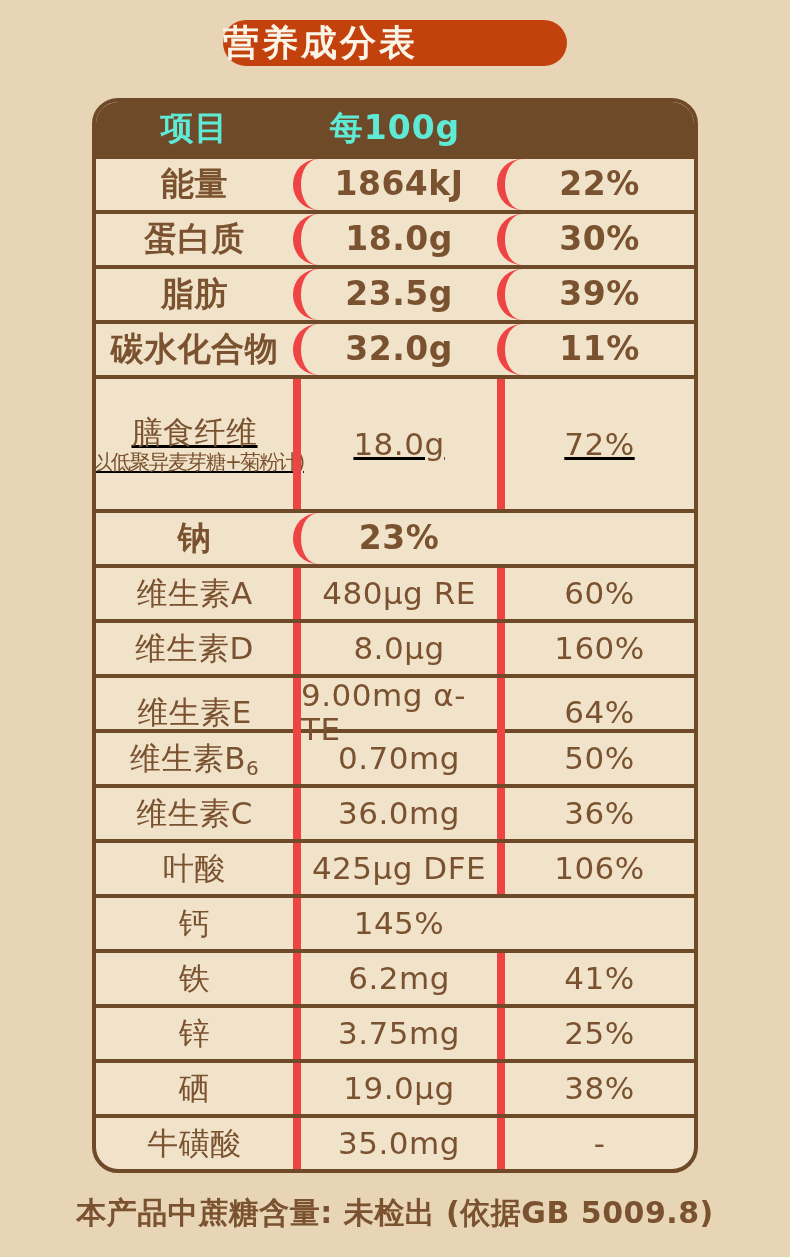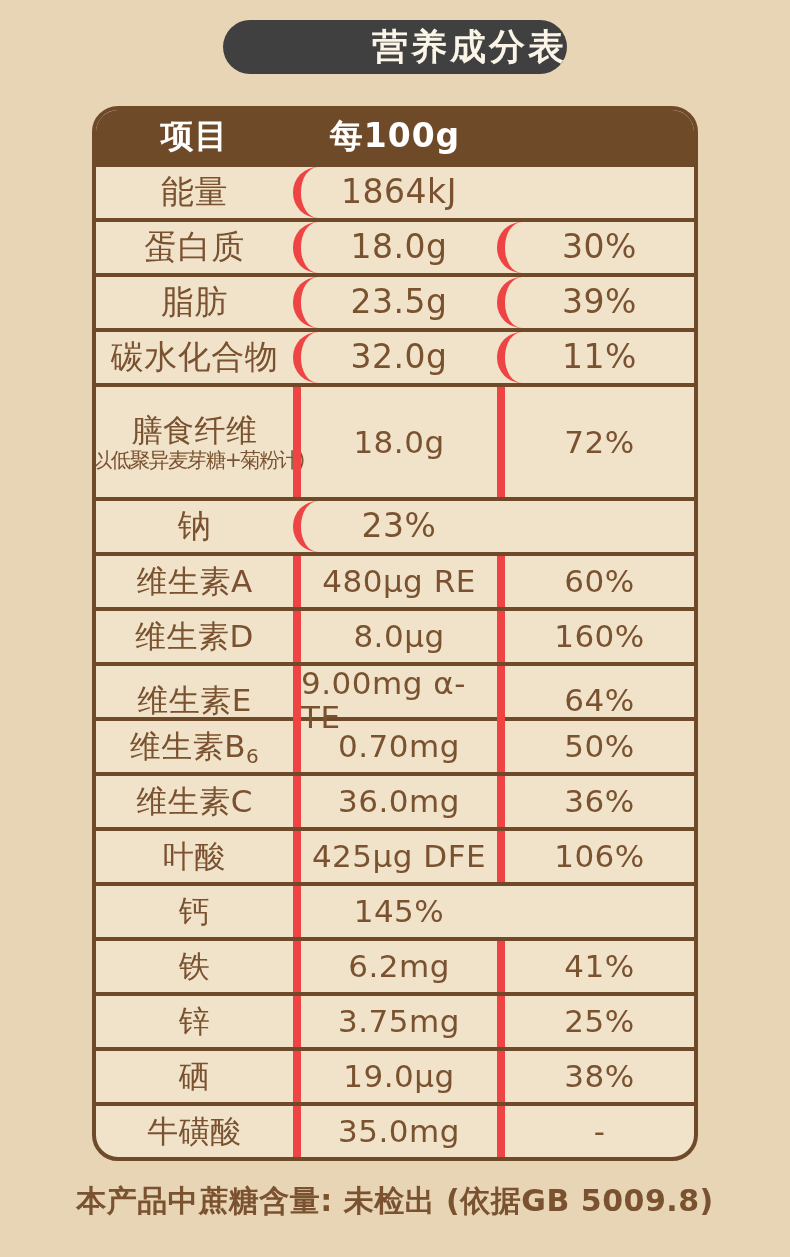--- a/index.html
+++ b/index.html
@@ -3,64 +3,64 @@
 <meta charset="utf-8">
 <style>
   * { margin:0; padding:0; box-sizing:border-box; }
   html,body { width:790px; height:1257px; }
   body {
     background:#e7d5b6;
     font-family:"DejaVu Sans", sans-serif;
     overflow:hidden;
   }
   .badge {
-    width:344px; height:54px;
+    width:344px; height:46px;
     margin:20px auto 0;
-    background:#404040;
+    background:#c2410c;
     border-radius:28px;
-    display:flex; align-items:center; justify-content:flex-end;
+    display:flex; align-items:center; justify-content:flex-start;
   }
   .badge span {
     color:#fbf5e8; font-size:36px; font-weight:700; letter-spacing:3px;
   }
   .table-wrap {
     width:606px;
     margin:32px auto 0;
     background:#f0e3ca;
     border:4px solid #6f4a29;
     border-radius:26px;
     overflow:hidden;
   }
   .thead {
     display:grid;
     grid-template-columns:197px 204px 197px;
     height:53px;
     background:#6f4a29;
   }
   .thead .hcell {
     display:flex; align-items:center; justify-content:center;
-    color:#ffffff; font-size:33px; font-weight:700; letter-spacing:1px;
+    color:#5eead4; font-size:33px; font-weight:700; letter-spacing:1px;
   }
   .row {
     display:grid;
     grid-template-columns:197px 204px 197px;
     height:55px;
     border-top:4px solid #6f4a29;
   }
-  .row.tall { height:114px; }
+  .row.tall { height:134px;text-decoration:underline; }
   .cell {
     display:flex; flex-direction:column;
     align-items:center; justify-content:center;
     color:#7a5230;
     font-size:31px; font-weight:400;
     line-height:1.1;
     letter-spacing:0.5px;
   }
   .cell + .cell { border-left:8px solid #ef4444; }
-  .row.bold .cell { font-weight:400; font-size:33px;border-radius:25px; }
+  .row.bold .cell { font-weight:700; font-size:33px;border-radius:25px; }
   .sub { font-size:20px; position:relative; top:6px; }
   .note { font-size:20.5px; letter-spacing:-1.5px; margin-top:2px; white-space:nowrap; }
   .note:empty, .sub:empty { display:none; }
   .footer {
     width:640px;
     margin:20px auto 0;
     text-align:center;
     color:#7a5230;
     font-size:30px;
     letter-spacing:0.5px;
@@ -78,20 +78,21 @@
   <div class="thead">
     <div class="hcell">项目</div>
     <div class="hcell">每100g</div>
   </div>
   <div id="tbody">
       <div class="row bold">
         <div class="cell">
           <span><span>能量</span></span>
         </div>
         <div class="cell">1864kJ</div>
+        <div class="cell">22%</div>
       </div>
       <div class="row bold">
         <div class="cell">
           <span><span>蛋白质</span></span>
         </div>
         <div class="cell">18.0g</div>
         <div class="cell">30%</div>
       </div>
       <div class="row bold">
         <div class="cell">

